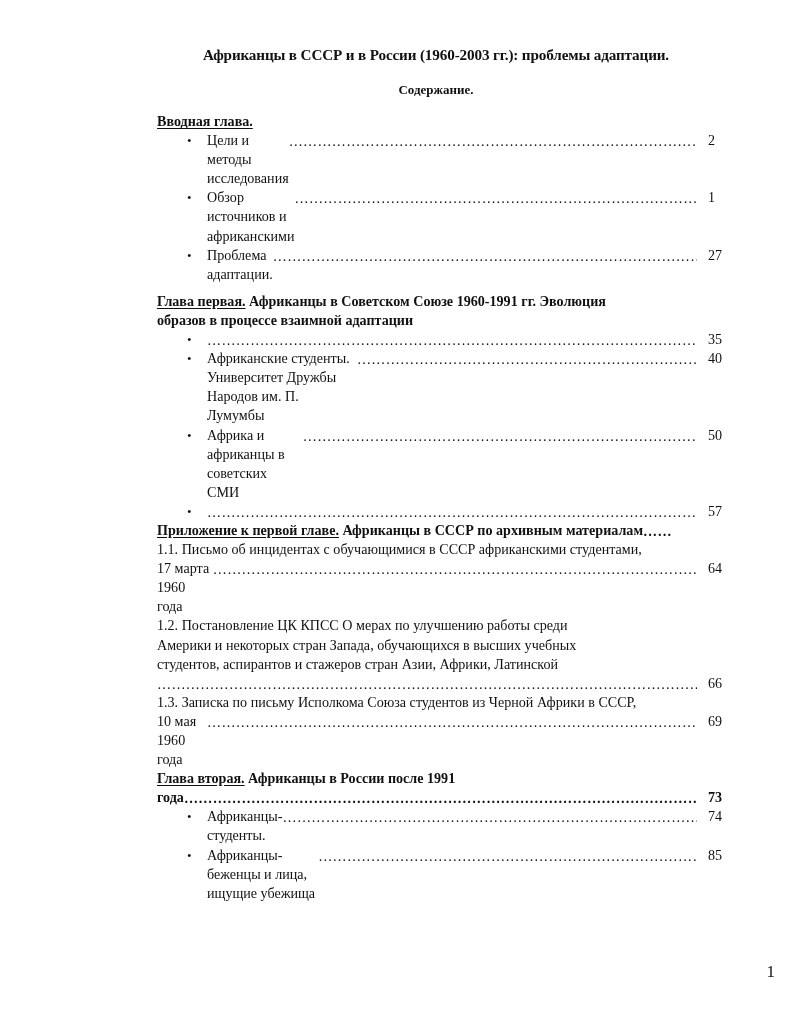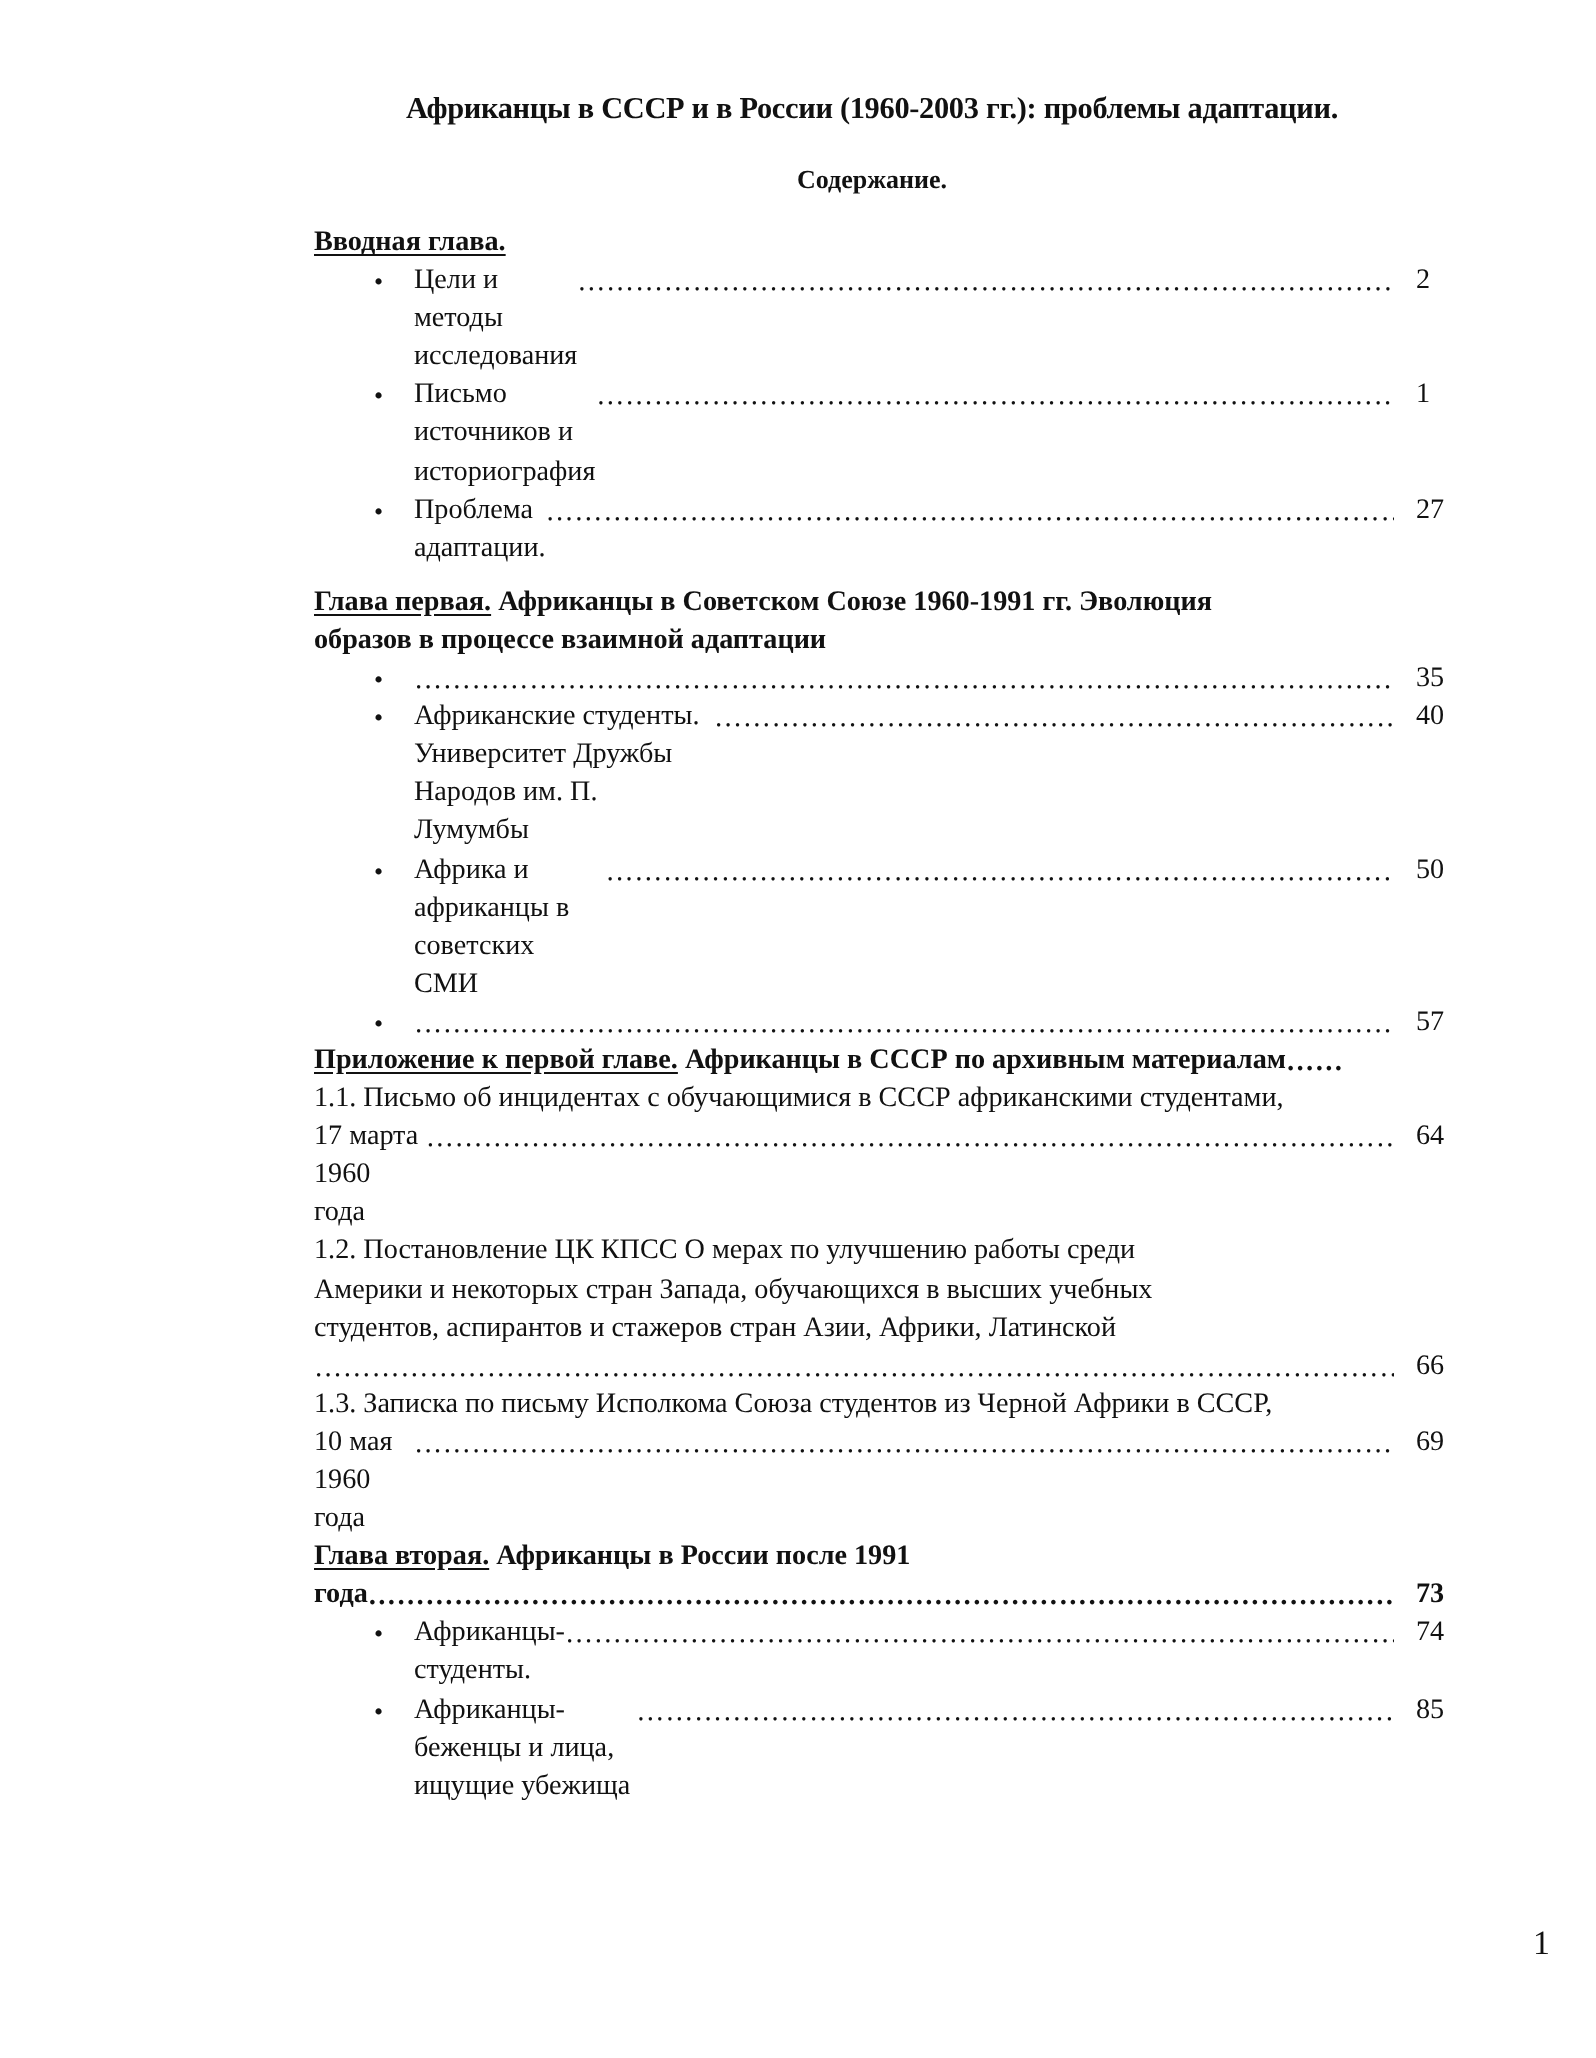--- a/index.html
+++ b/index.html
@@ -139,21 +139,21 @@
         <span class="pg empty"></span>
       </div>
       <div class="row">
         <span class="marker bullet">•</span>
         <span class="label">Цели и методы исследования</span>
         <span class="leader">……………………………………………………………………………………………………………………………………………………………………………………</span>
         <span class="pg">2</span>
       </div>
       <div class="row">
         <span class="marker bullet">•</span>
-        <span class="label">Письмо источников и историография</span>
+        <span class="label">Обзор источников и африканскими</span>
         <span class="leader">……………………………………………………………………………………………………………………………………………………………………………………</span>
         <span class="pg">1</span>
       </div>
       <div class="row">
         <span class="marker bullet">•</span>
         <span class="label">Проблема адаптации.</span>
         <span class="leader">……………………………………………………………………………………………………………………………………………………………………………………</span>
         <span class="pg">27</span>
       </div>
       <div class="spacer-8"></div>

